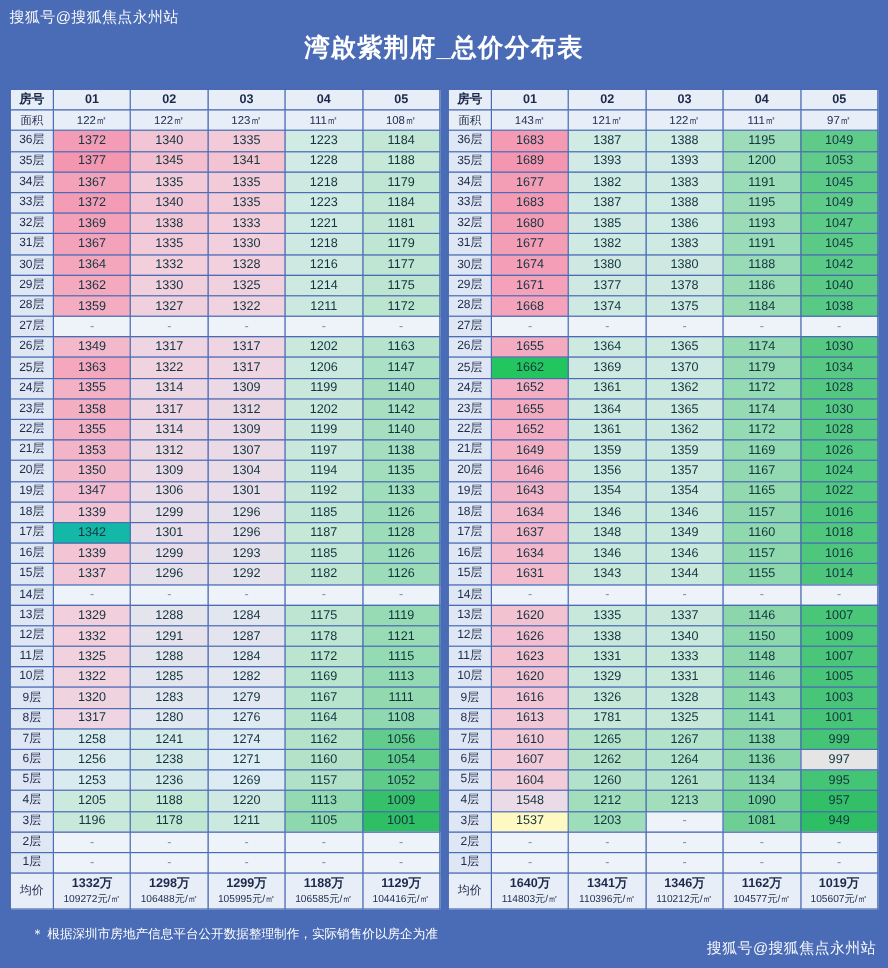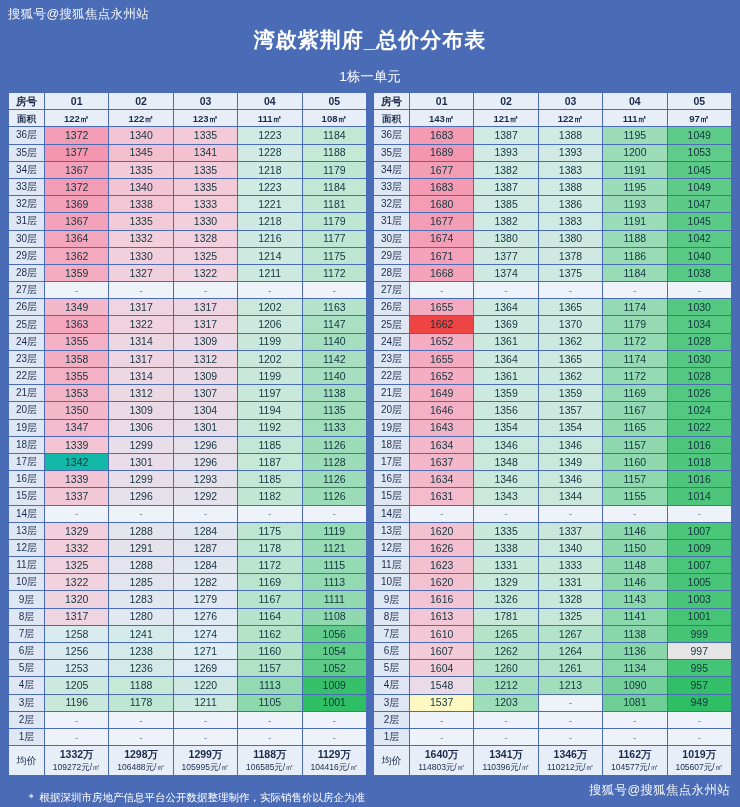--- a/index.html
+++ b/index.html
@@ -62,21 +62,21 @@
   }
   .hdr td {
     background: #e8eef8;
     color: #1b2a4a;
     font-weight: bold;
     font-size: 10.5px;
   }
   .hdr2 td {
     background: #e8eef8;
     color: #1b2a4a;
-    font-weight: bold;
+    font-weight: normal;
     font-size: 9.5px;
   }
   .rowlbl {
     background: #dfe7f4;
     color: #1b2a4a;
     font-size: 10px;
     width: 36px;
   }
   .avg-lbl {
     background: #dfe7f4;
@@ -104,21 +104,20 @@
   .notes div { white-space: nowrap; }
 </style>
 </head>
 <body>
 
 <div class="watermark-top">搜狐号@搜狐焦点永州站</div>
 
 <div class="page-title">湾啟紫荆府_总价分布表</div>
 
 <div class="unit-titles">
-  <div>1栋一单元</div>
 </div>
 
 <div class="tables">
   <div class="tblwrap">
     <table id="tA">
         <tbody>
           <tr class="hdr">
             <td class="rowlbl">房号</td>
             <td>01</td>
             <td>02</td>
@@ -550,21 +549,21 @@
           <tr>
             <td class="rowlbl">26层</td>
             <td class="cell" style="background:#f4abc0">1655</td>
             <td class="cell" style="background:#cde9e0">1364</td>
             <td class="cell" style="background:#cde9e0">1365</td>
             <td class="cell" style="background:#95dab2">1174</td>
             <td class="cell" style="background:#55c982">1030</td>
           </tr>
           <tr>
             <td class="rowlbl">25层</td>
-            <td class="cell" style="background:#ef4444">1662</td>
+            <td class="cell" style="background:#22c55e">1662</td>
             <td class="cell" style="background:#cde9e1">1369</td>
             <td class="cell" style="background:#cee9e1">1370</td>
             <td class="cell" style="background:#96dab4">1179</td>
             <td class="cell" style="background:#57c983">1034</td>
           </tr>
           <tr>
             <td class="rowlbl">24层</td>
             <td class="cell" style="background:#f4adc2">1652</td>
             <td class="cell" style="background:#cce9df">1361</td>
             <td class="cell" style="background:#cce9df">1362</td>

